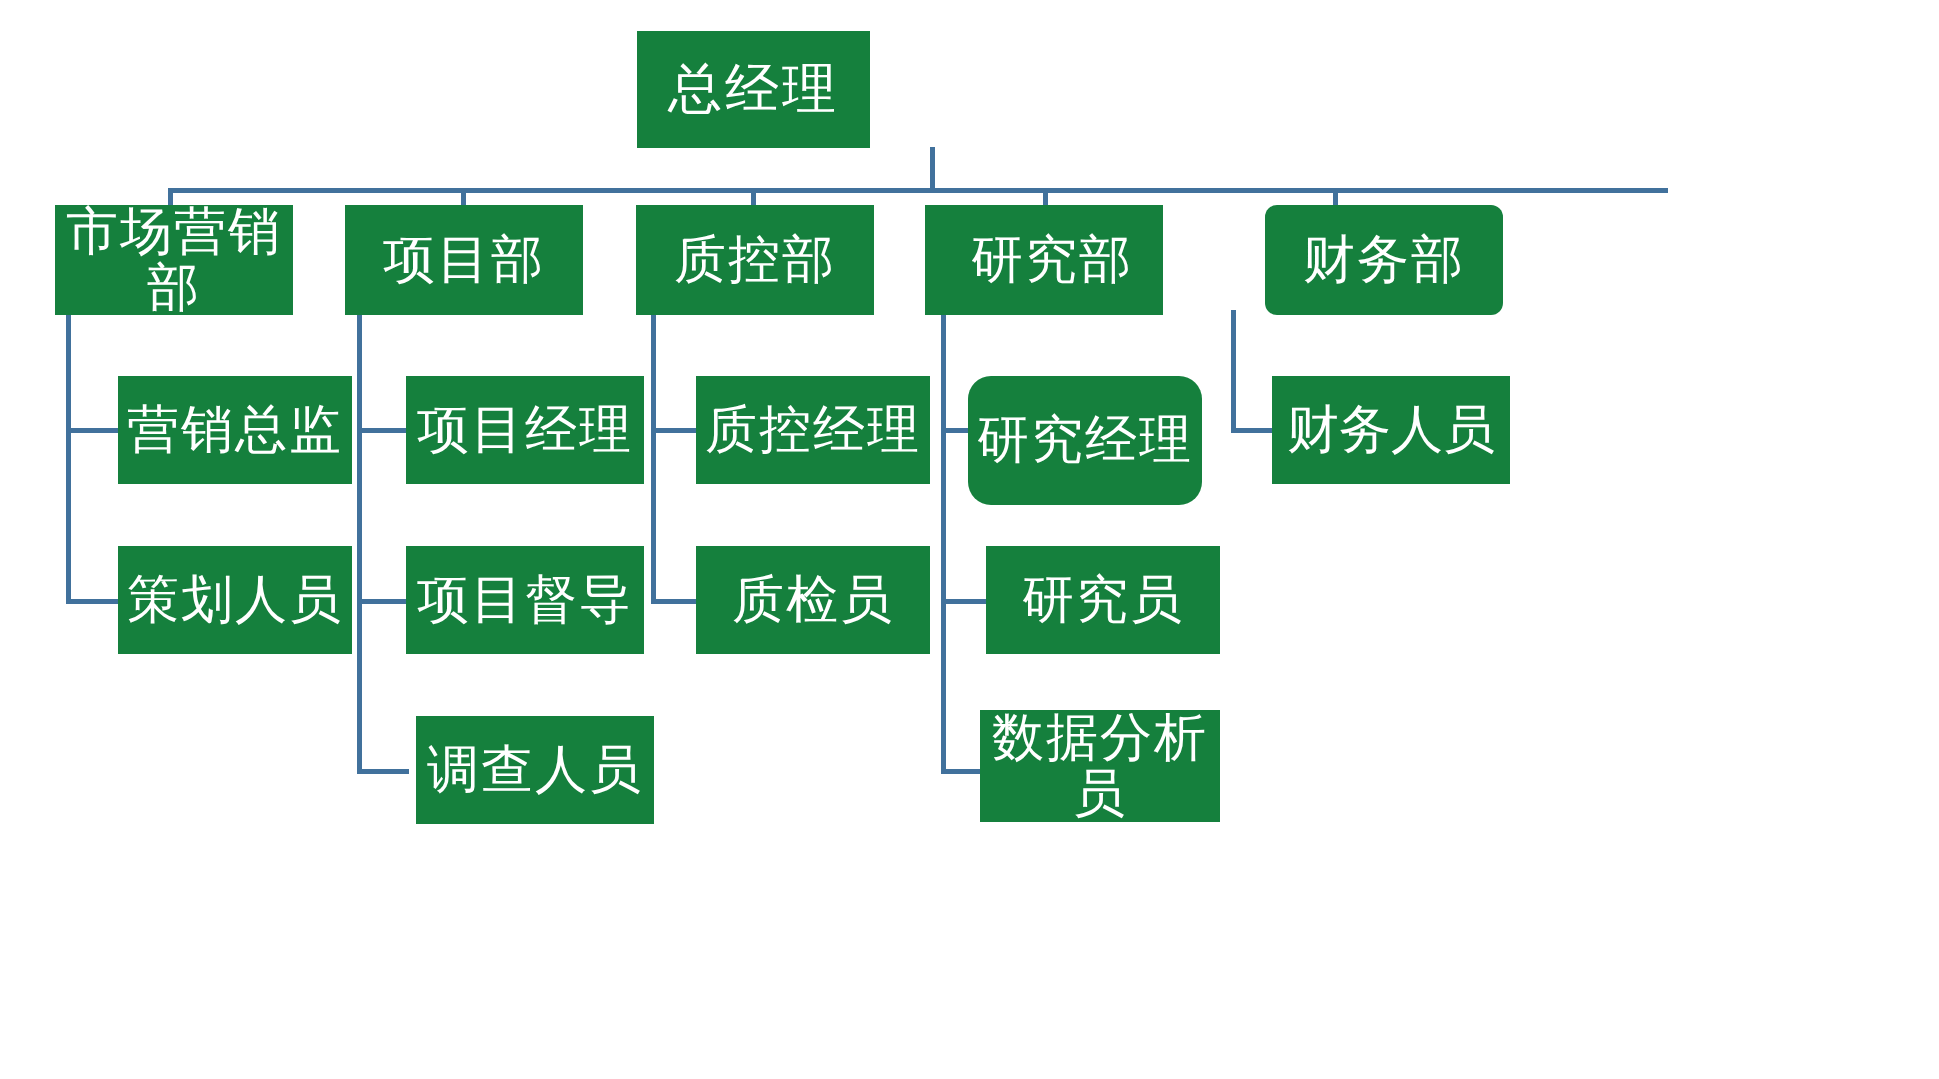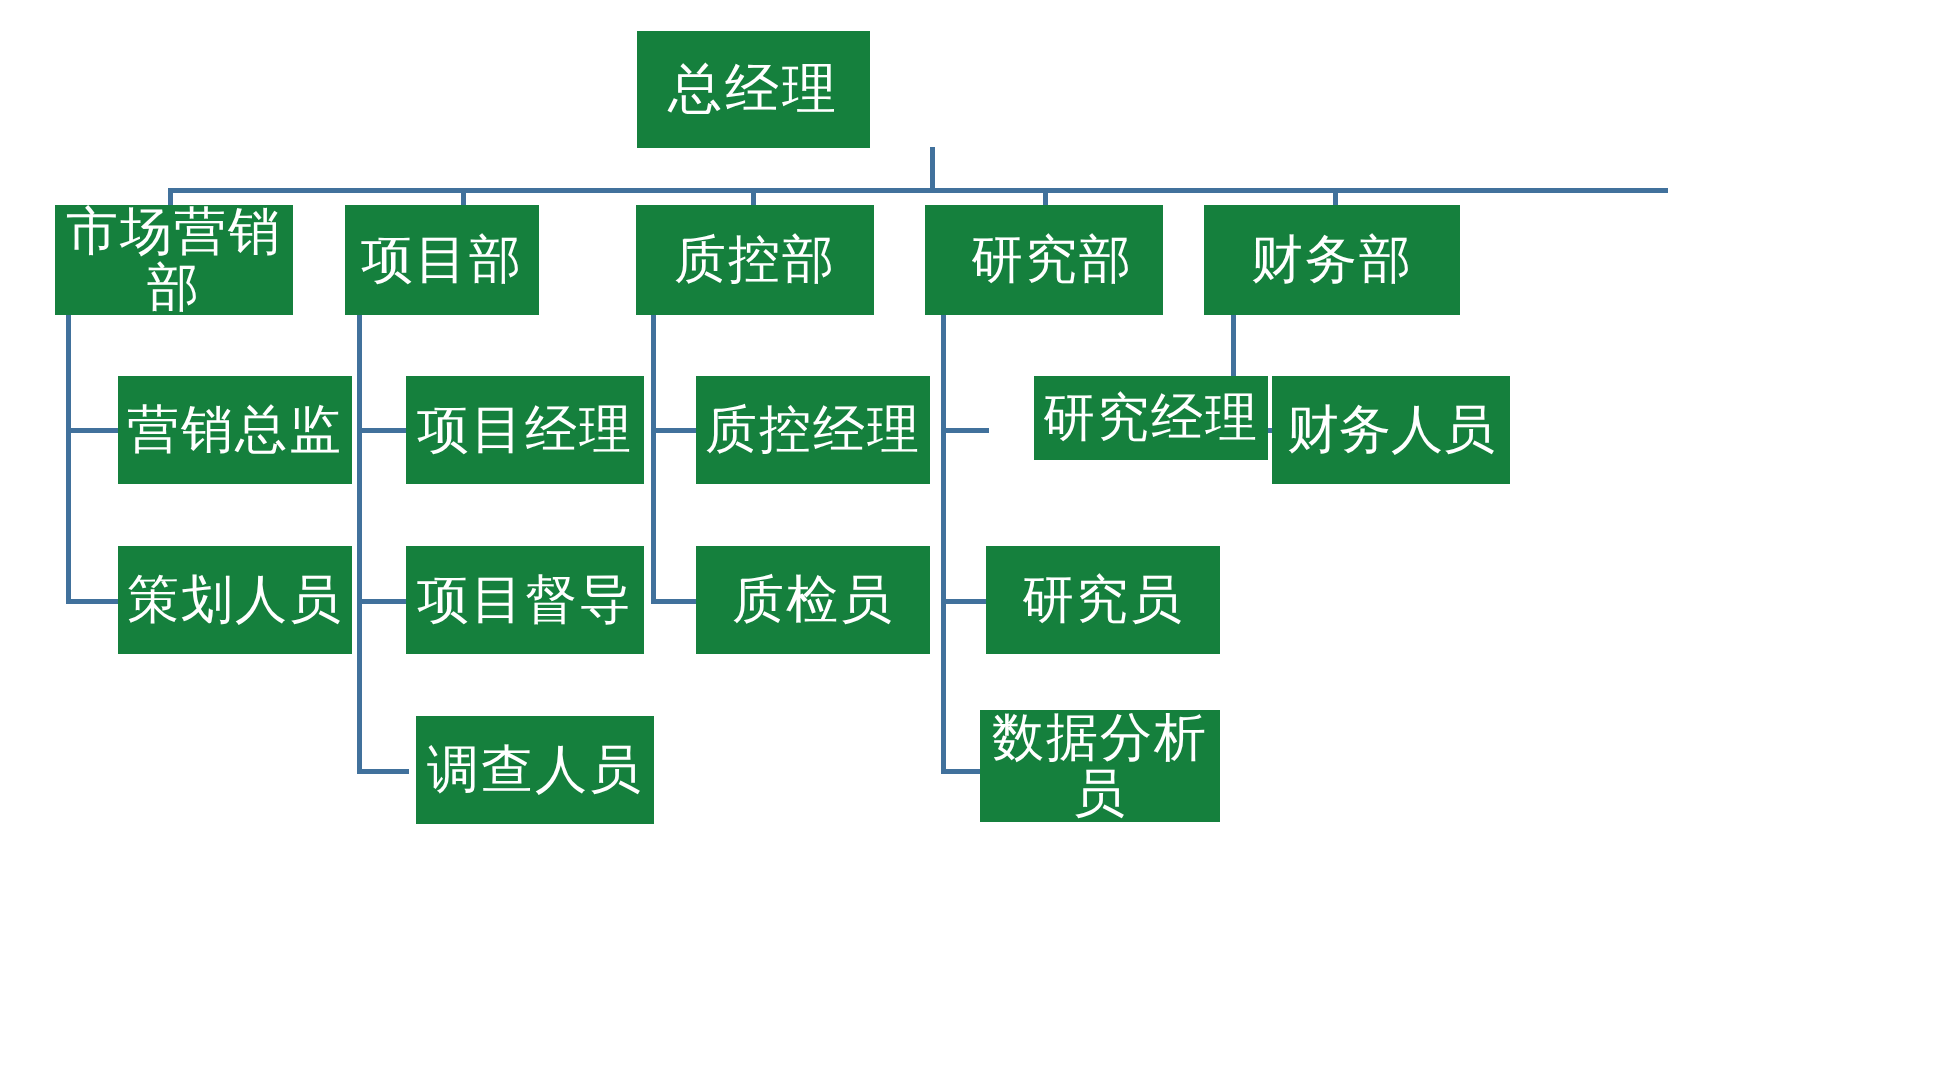--- a/index.html
+++ b/index.html
@@ -72,34 +72,34 @@
   <div class="line hline" style="left:941px; top:428px; width:48px;"></div>
   <div class="line hline" style="left:941px; top:599px; width:48px;"></div>
   <div class="line hline" style="left:941px; top:769px; width:48px;"></div>
 
   <div class="line vline" style="left:1231px; top:310px; height:122px;"></div>
   <div class="line hline" style="left:1231px; top:428px; width:44px;"></div>
 
   <div class="node root" style="left:637px; top:31px; width:233px; height:117px;">总经理</div>
 
   <div class="node dept" style="left:55px; top:205px; width:238px; height:110px;">市场营销部</div>
-  <div class="node dept" style="left:345px; top:205px; width:194px; height:110px;">项目部</div>
+  <div class="node dept" style="left:345px; top:205px; width:238px; height:110px;">项目部</div>
   <div class="node dept" style="left:636px; top:205px; width:238px; height:110px;">质控部</div>
   <div class="node dept" style="left:925px; top:205px; width:238px; height:110px;padding-left:22px;">研究部</div>
-  <div class="node dept" style="left:1204px; top:205px; width:256px; height:110px;">财务部</div>
+  <div class="node dept" style="left:1265px; top:205px; width:238px; height:110px;border-radius:12px;">财务部</div>
 
   <div class="node leaf" style="left:118px; top:376px; width:234px; height:108px;">营销总监</div>
   <div class="node leaf" style="left:118px; top:546px; width:234px; height:108px;">策划人员</div>
 
   <div class="node leaf" style="left:406px; top:376px; width:238px; height:108px;">项目经理</div>
   <div class="node leaf" style="left:406px; top:546px; width:238px; height:108px;">项目督导</div>
   <div class="node leaf" style="left:416px; top:716px; width:238px; height:108px;">调查人员</div>
 
   <div class="node leaf" style="left:696px; top:376px; width:234px; height:108px;">质控经理</div>
   <div class="node leaf" style="left:696px; top:546px; width:234px; height:108px;">质检员</div>
 
-  <div class="node leaf" style="left:1034px; top:376px; width:234px; height:84px;">研究经理</div>
+  <div class="node leaf" style="left:968px; top:376px; width:234px; height:129px;border-radius:23px;">研究经理</div>
   <div class="node leaf" style="left:986px; top:546px; width:234px; height:108px;">研究员</div>
   <div class="node leaf" style="left:980px; top:710px; width:240px; height:112px;">数据分析员</div>
 
   <div class="node leaf tight" style="left:1272px; top:376px; width:238px; height:108px;">财务人员</div>
 
 </div>
 
 </body></html>

